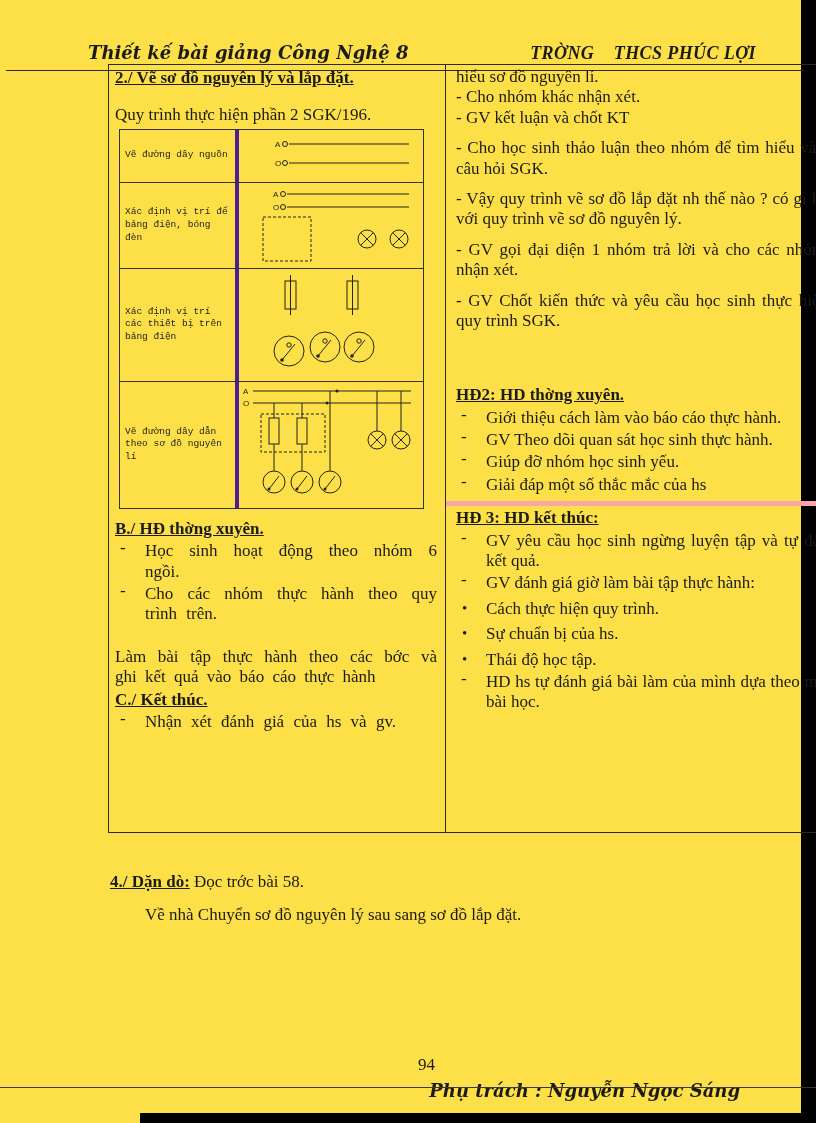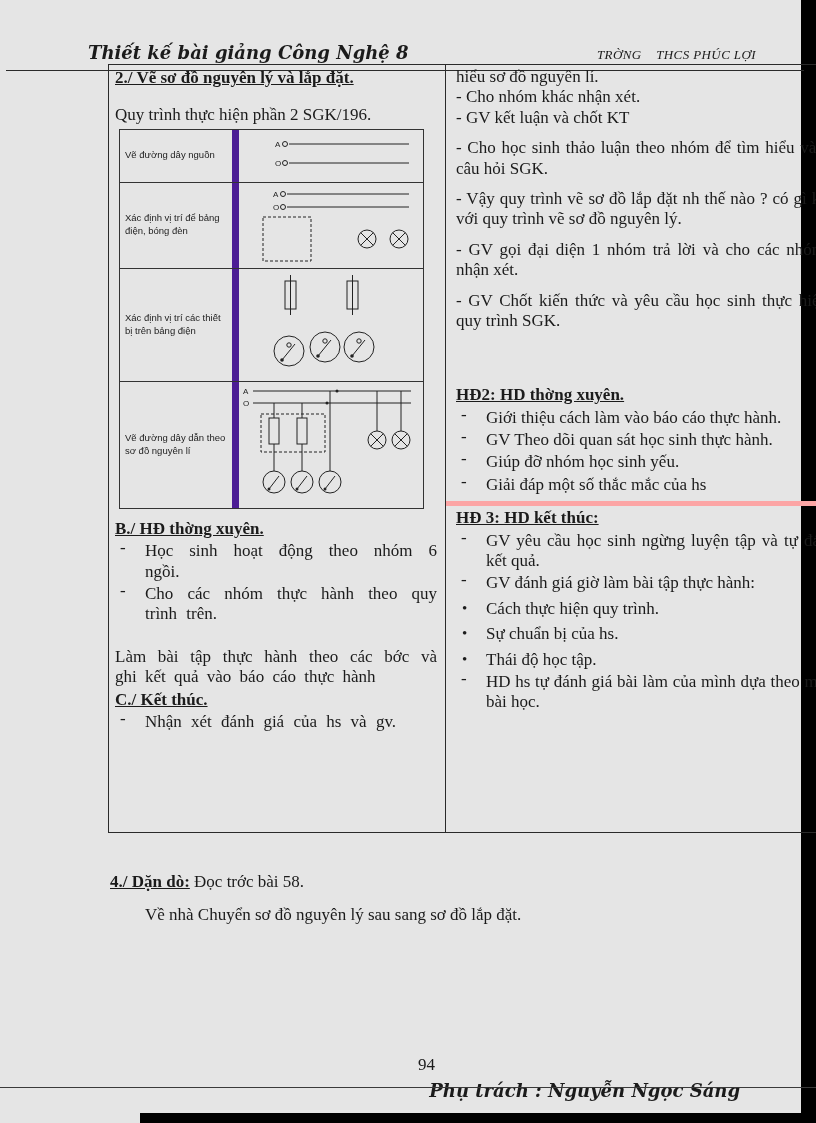--- a/index.html
+++ b/index.html
@@ -1,26 +1,26 @@
 <!DOCTYPE html>
 <html><head>
 <meta charset="utf-8">
 <style>
   html,body{margin:0;padding:0;background:#9a9a9a;}
-  .page{position:relative;width:816px;height:1123px;background:#e5e5e5;overflow:hidden;
+  .page{position:relative;width:816px;height:1123px;background:#fde047;overflow:hidden;
         font-family:"Liberation Serif",serif;color:#1b1b1b;font-size:17px;line-height:1.2;}
 
   
   .scan-edge-right{position:absolute;top:0;right:0;width:15px;height:100%;background:#000;}
   .scan-edge-bottom{position:absolute;left:140px;right:0;bottom:0;height:10px;background:#000;}
 
   
   .doc-header{position:absolute;top:42px;left:88px;right:60px;display:flex;justify-content:space-between;align-items:baseline;}
   .hdr-left{font-family:"DejaVu Serif",serif;font-style:italic;font-weight:bold;font-size:18px;}
-  .hdr-right{font-style:italic;font-weight:normal;font-size:13px;letter-spacing:.4px;white-space:pre;}
+  .hdr-right{font-style:italic;font-weight:bold;font-size:18px;letter-spacing:.4px;white-space:pre;}
   .hdr-rule{position:absolute;top:70px;left:6px;right:12px;height:1px;background:#2a2a2a;}
 
   
   .content-table{position:absolute;top:64px;left:108px;width:767px;min-height:769px;
                  border:1px solid #2a2a2a;display:grid;grid-template-columns:337px 1fr;box-sizing:border-box;}
   .cell{box-sizing:border-box;}
   .cell.left{border-right:1px solid #2a2a2a;padding:3px 8px 8px 6px;}
   .cell.right{padding:2px 10px 8px 10px;}
 
   .sec-title{font-weight:bold;text-decoration:underline;}
@@ -41,21 +41,21 @@
   .rp{margin:0;text-align:justify;}
   .rp.gap{margin-top:10px;}
   .hd2-h{margin-top:54px;font-weight:bold;text-decoration:underline;}
   .hd3-block{border-top:5px solid #fca5a5;margin:6px -10px 0;padding:2px 10px 0;}
   .hd3-h{font-weight:bold;text-decoration:underline;}
 
   
   .figure{margin:3px 0 0 4px;width:305px;border:1px solid #333;box-sizing:border-box;}
   .fig-row{display:grid;grid-template-columns:119px 1fr;border-bottom:1px solid #333;}
   .fig-row:last-child{border-bottom:none;}
-  .fig-label{border-right:7px solid #4c1d95;font-family:Liberation Sans, sans-serif;font-size:9.5px;line-height:1.35;
+  .fig-label{border-right:4px solid #4c1d95;font-family:Liberation Mono, monospace;font-size:9.5px;line-height:1.35;
              color:#222;display:flex;align-items:center;padding:3px 5px;box-sizing:border-box;}
   .fig-draw{position:relative;}
   .r1{height:52px}.r2{height:85px}.r3{height:112px}.r4{height:126px}
   .fig-draw svg{display:block;width:100%;height:100%;}
   .fig-draw svg line,.fig-draw svg circle,.fig-draw svg rect{stroke:#222;fill:none;stroke-width:1;}
   .fig-draw svg .dot{fill:#222;stroke:none;}
   .fig-draw svg text{fill:#222;stroke:none;font-family:"Liberation Sans",sans-serif;font-size:8px;}
 
   
   .dan-do{position:absolute;top:872px;left:110px;}

